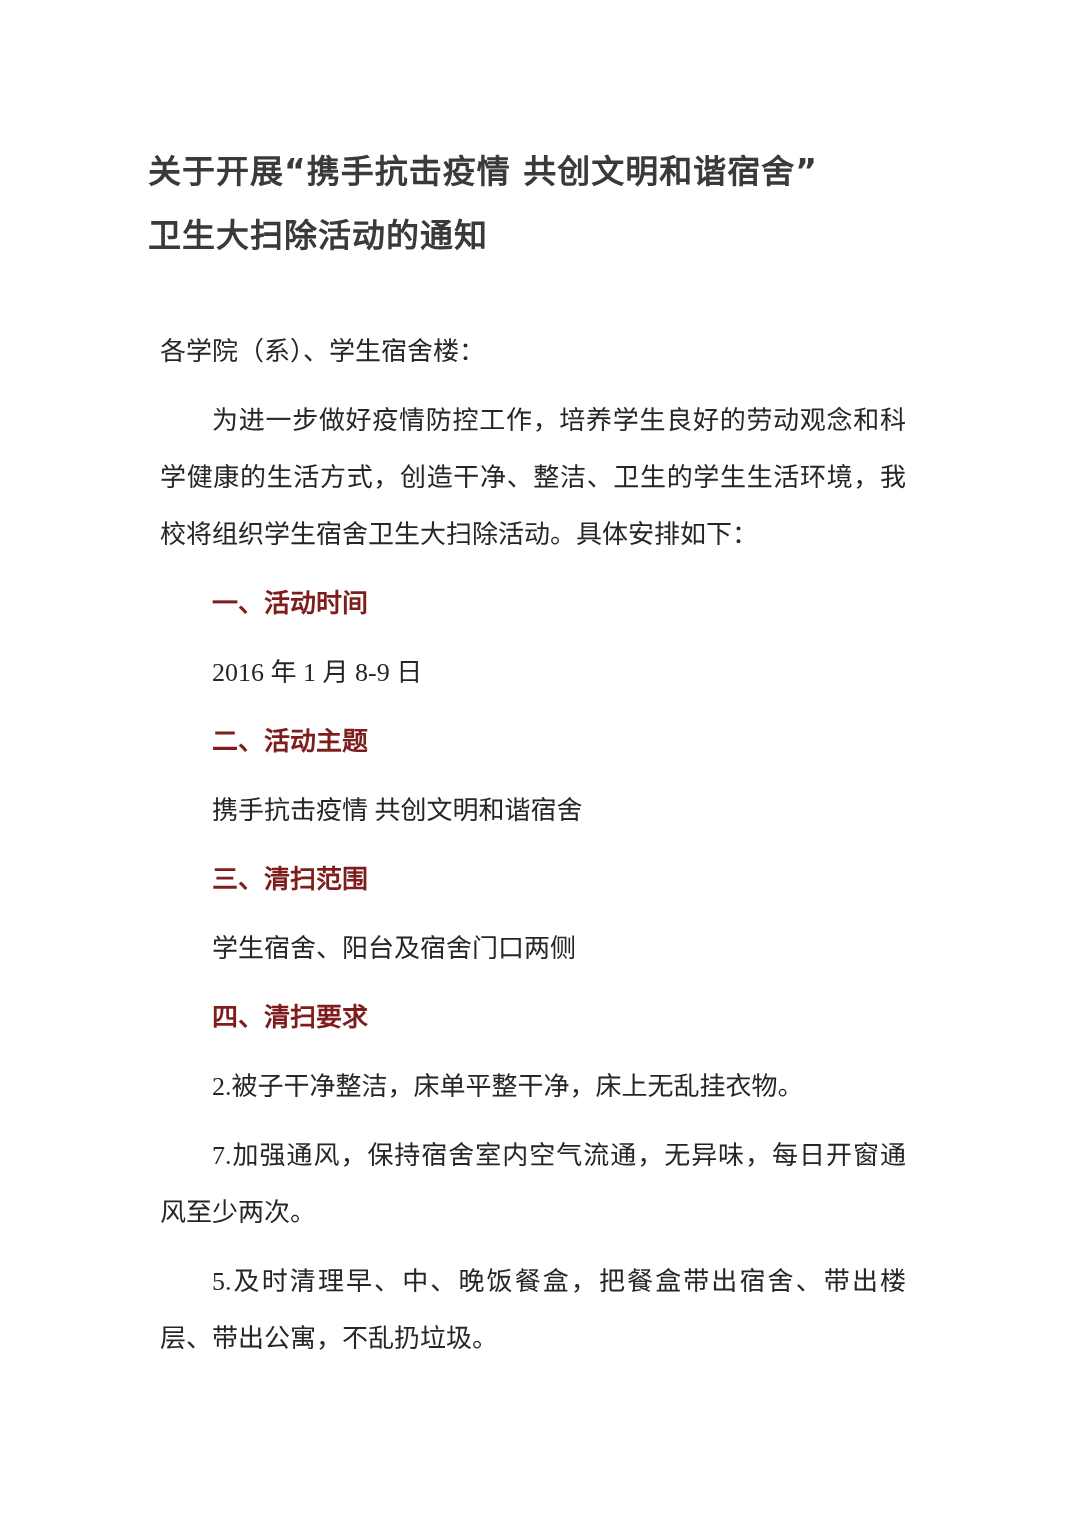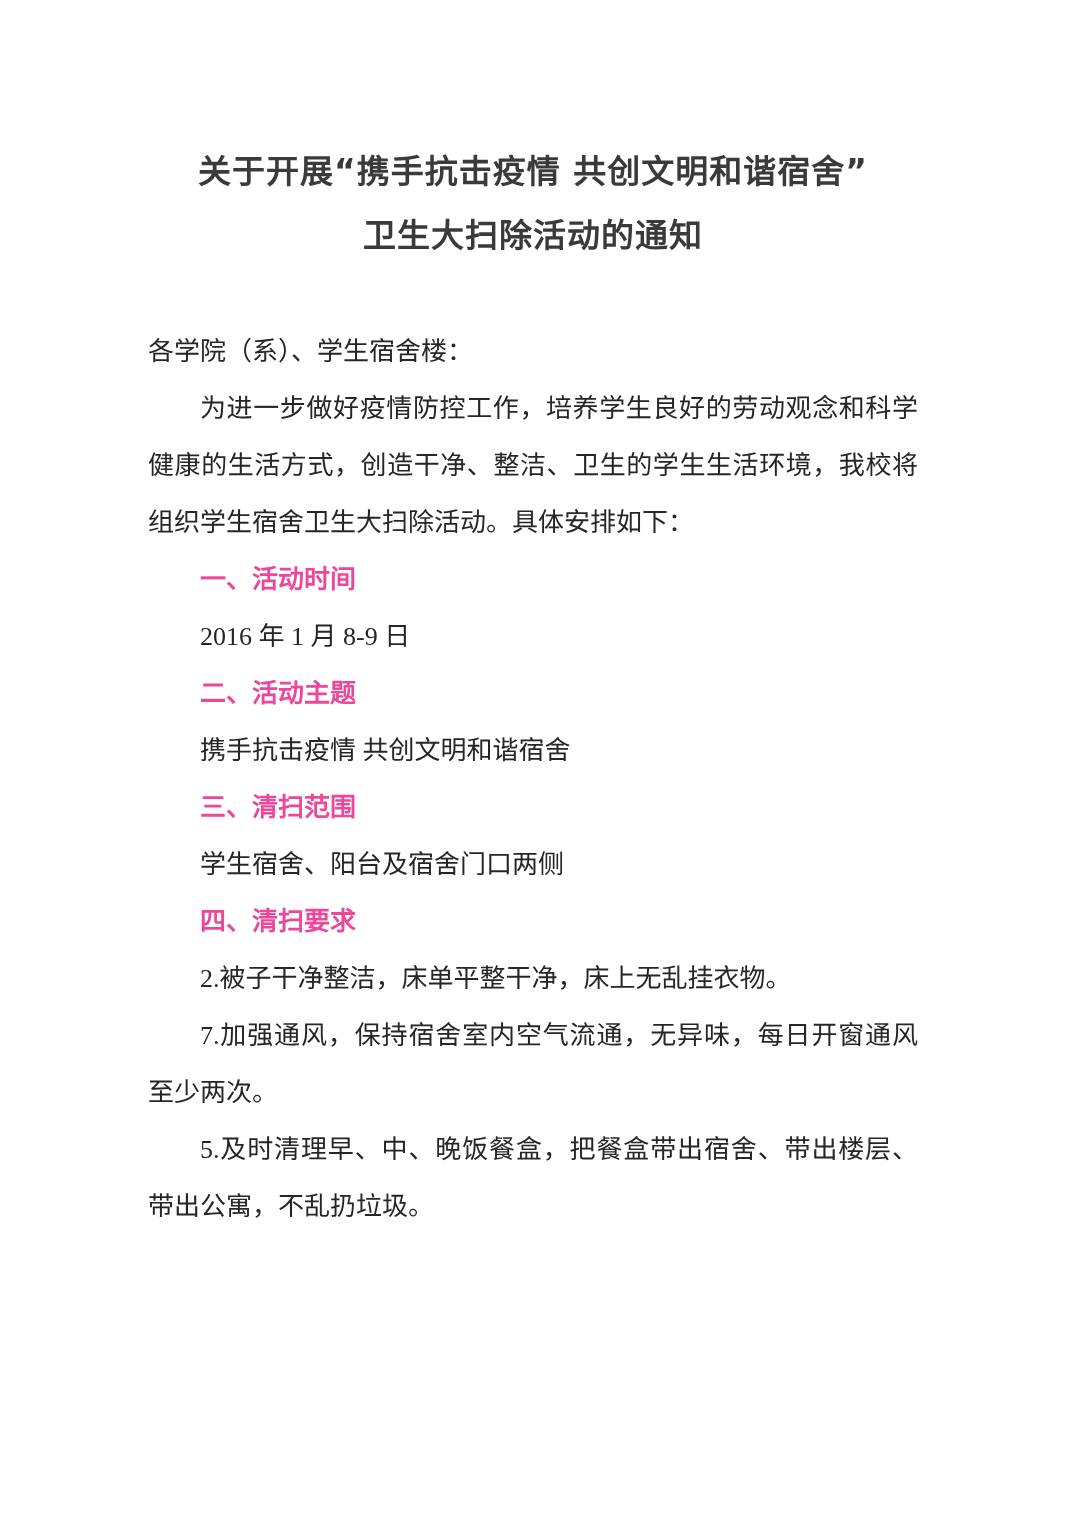--- a/index.html
+++ b/index.html
@@ -13,49 +13,48 @@
     overflow: hidden;
     font-family: "Liberation Serif", "DejaVu Serif", serif;
     color: #262626;
   }
   .page {
     width: 770px;
     margin-left: 148px;
   }
   .doc-title {
     margin-top: 140px;
-    text-align: center;
     font-family: "DejaVu Sans", "Liberation Sans", sans-serif;
     font-weight: bold;
     font-size: 33px;
     line-height: 64px;
     color: #3a3a3a;
     letter-spacing: 1px;
   }
   .doc-title .t-line {
     display: block;
   }
   p {
-    margin: 0;
+    margin: 12px;
     font-size: 26px;
     line-height: 57px;
     text-align: justify;
   }
   .salutation {
     margin-top: 55px;
     text-indent: 0;
   }
   .indent {
     text-indent: 2em;
   }
   .heading {
     font-family: "DejaVu Sans", "Liberation Sans", sans-serif;
     font-weight: bold;
     text-indent: 2em;
-    color: #ec4899;
+    color: #7f1d1d;
   }
 </style>
 </head>
 <body>
 
 <div class="page">
 
   <h1 class="doc-title">
     <span class="t-line">关于开展“携手抗击疫情 共创文明和谐宿舍”</span>
     <span class="t-line">卫生大扫除活动的通知</span>

